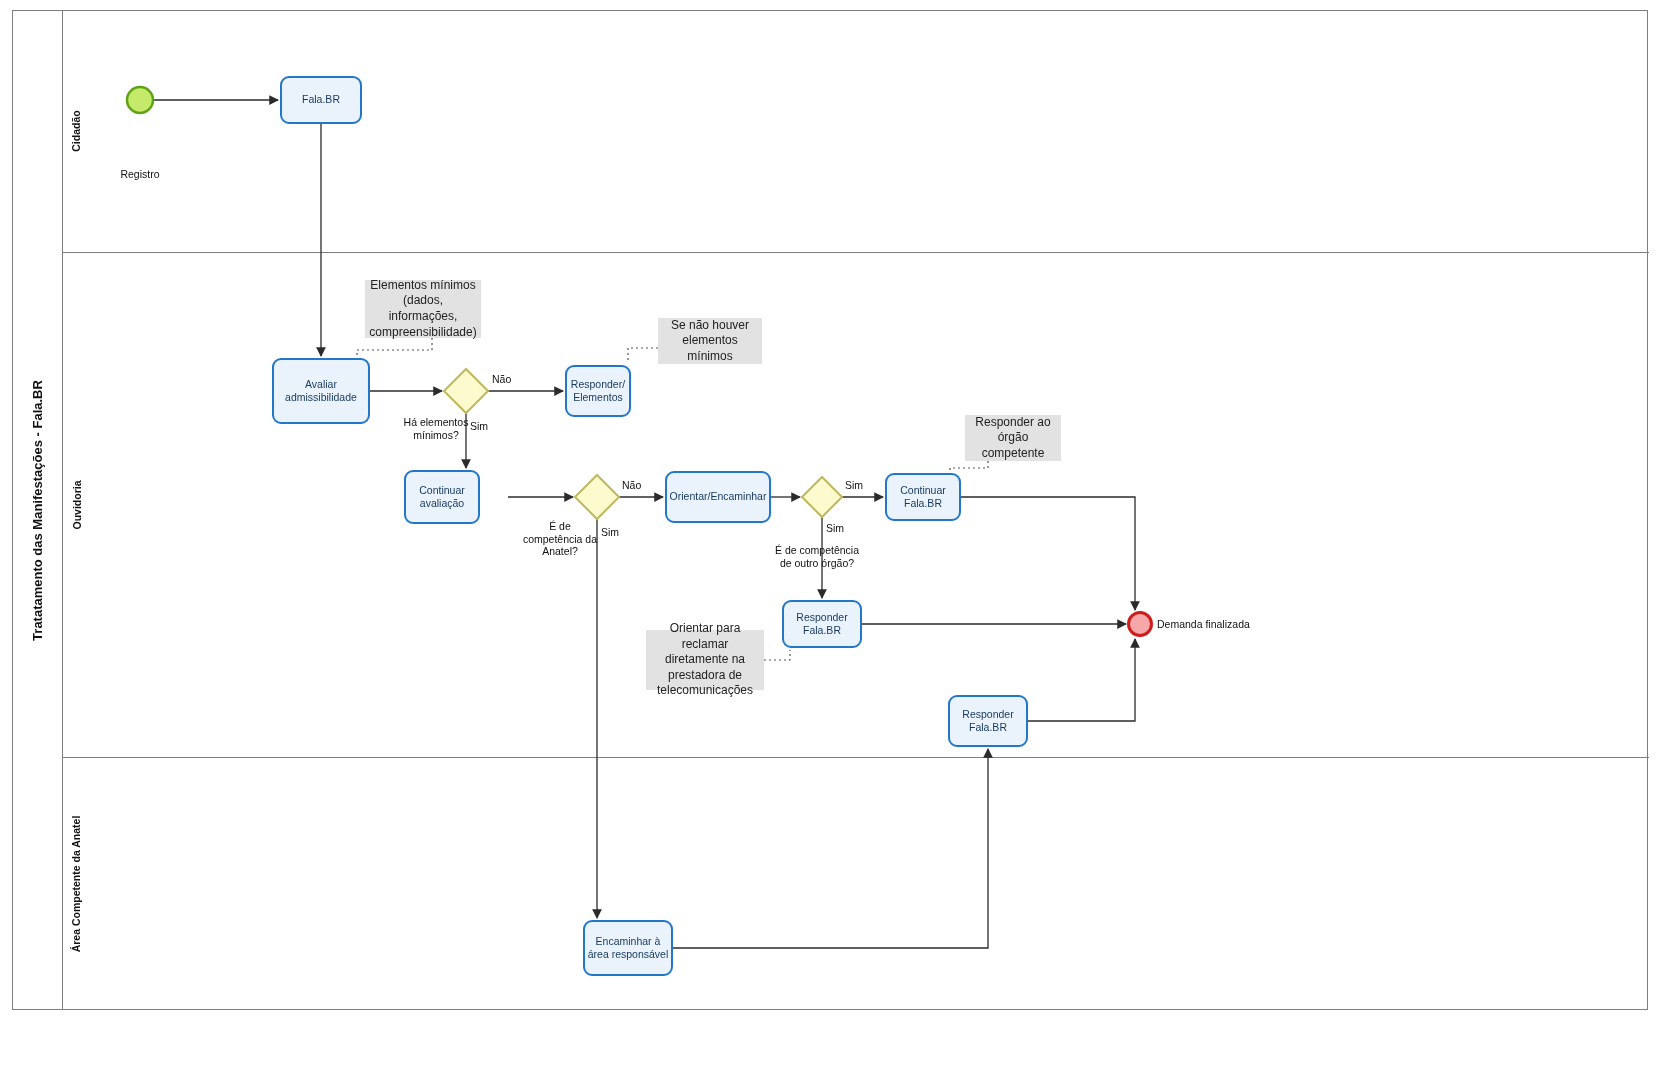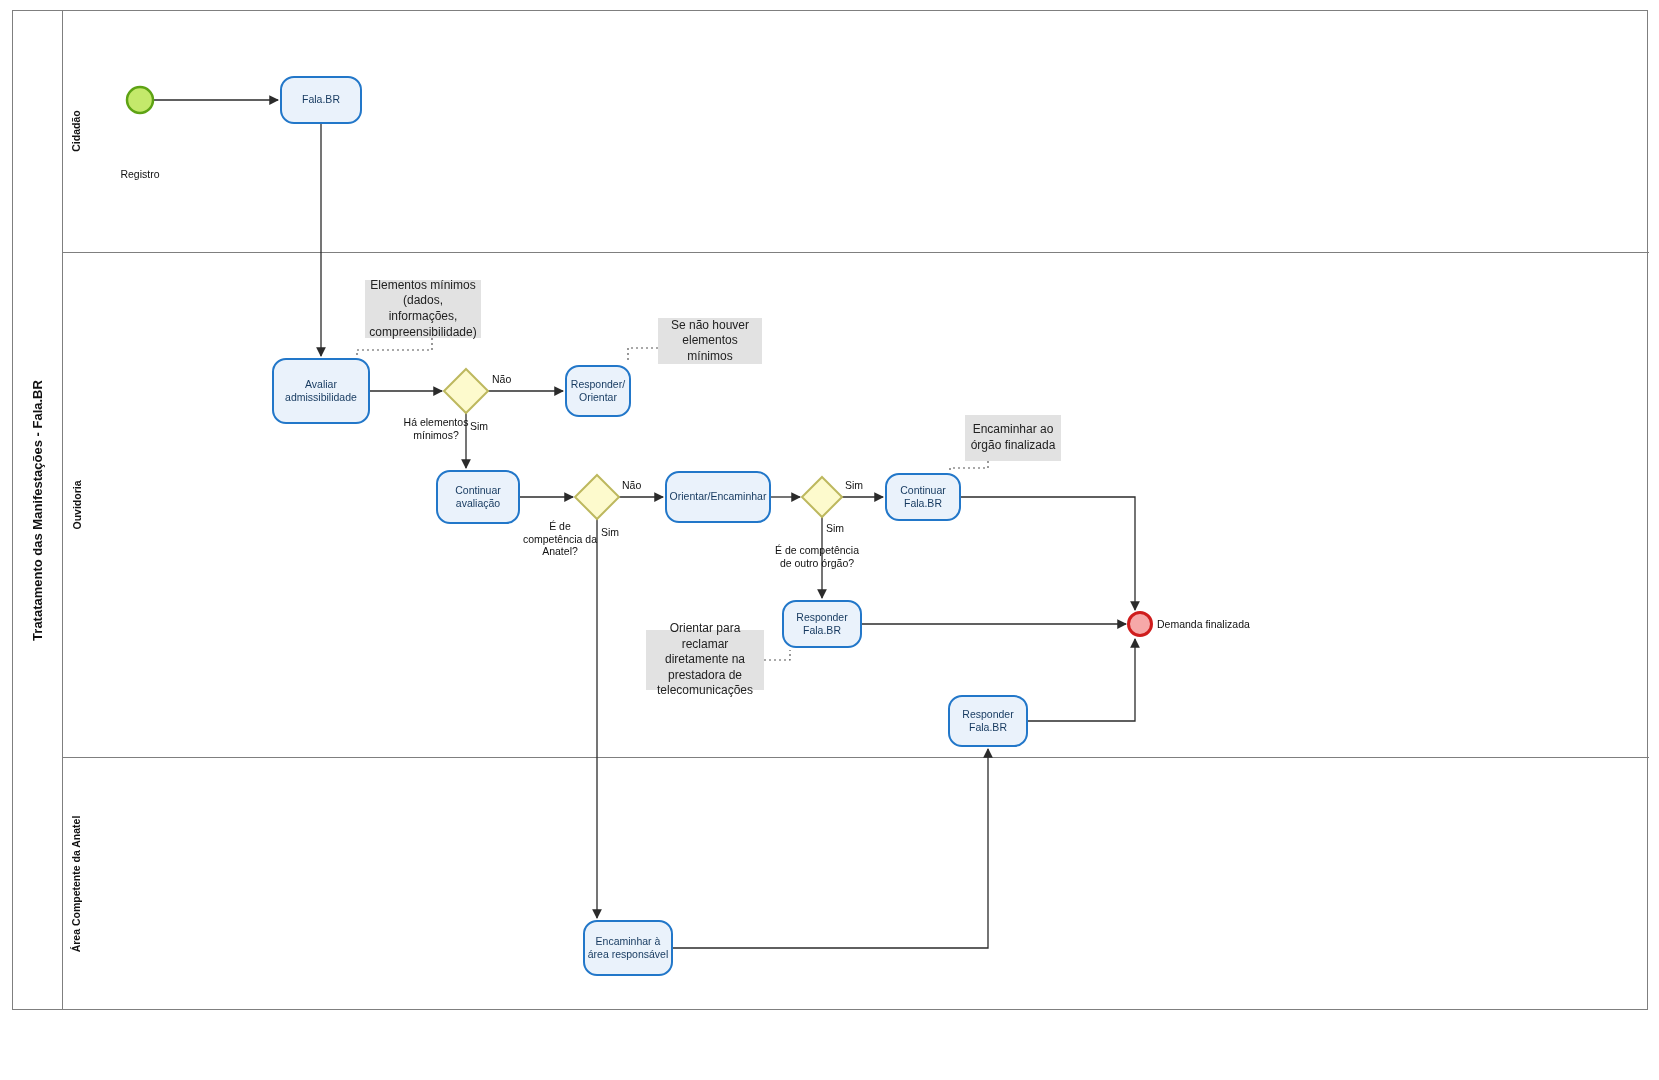--- a/index.html
+++ b/index.html
@@ -11,21 +11,21 @@
         border-left:1px solid #7f7f7f;}
   .lane-div{position:absolute;left:62px;width:1587px;height:0;border-top:1px solid #7f7f7f;}
   .vwrap{position:absolute;display:flex;align-items:center;justify-content:center;}
   .vtext{transform:rotate(-90deg);white-space:nowrap;font-weight:bold;}
   .pool-title-text{font-size:13px;}
   .lane-label-text{font-size:10.5px;}
   svg.overlay{position:absolute;left:0;top:0;pointer-events:none;}
   .task{position:absolute;display:flex;align-items:center;justify-content:center;
         text-align:center;font-size:10.5px;line-height:1.25;color:#15395f;
         background:var(--task-fill);border:2px solid var(--task-border);
-        border-radius:14px;padding:2px;box-sizing:border-box;}
+        border-radius:9px;padding:2px;box-sizing:border-box;}
   .note{position:absolute;display:flex;align-items:center;justify-content:center;
         text-align:center;font-size:12px;line-height:1.3;color:#222;
         background:var(--note-fill);padding:3px;box-sizing:border-box;}
   .elabel{position:absolute;font-size:10.5px;color:#111;white-space:nowrap;line-height:1.2;text-align:right;}
   .q{white-space:normal;text-align:center;}
 </style>
 </head>
 <body>
 
 <div class="page">
@@ -83,31 +83,31 @@
     <polygon points="466,369 488,391 466,413 444,391" style="fill:var(--gateway-fill);stroke:var(--gateway-border);stroke-width:2"></polygon>
     <polygon points="597,475 619,497 597,519 575,497" style="fill:var(--gateway-fill);stroke:var(--gateway-border);stroke-width:2"></polygon>
     <polygon points="822,477 842,497 822,517 802,497" style="fill:var(--gateway-fill);stroke:var(--gateway-border);stroke-width:2"></polygon>
 
     <circle cx="140" cy="100" r="13" style="fill:var(--start-fill);stroke:var(--start-border);stroke-width:2.5"></circle>
     <circle cx="1140" cy="624" r="11.5" style="fill:var(--end-fill);stroke:var(--end-border);stroke-width:3"></circle>
   </svg>
 
   <div class="task" style="left:280px;top:76px;width:82px;height:48px;">Fala.BR</div>
   <div class="task" style="left:272px;top:358px;width:98px;height:66px;">Avaliar admissibilidade</div>
-  <div class="task" style="left:565px;top:365px;width:66px;height:52px;">Responder/ Orientar</div>
-  <div class="task" style="left:436px;top:470px;width:84px;height:54px;">Continuar avaliação</div>
+  <div class="task" style="left:565px;top:365px;width:66px;height:52px;">Responder/ Elementos</div>
+  <div class="task" style="left:404px;top:470px;width:76px;height:54px;">Continuar avaliação</div>
   <div class="task" style="left:665px;top:471px;width:106px;height:52px;">Orientar/Encaminhar</div>
   <div class="task" style="left:885px;top:473px;width:76px;height:48px;">Continuar Fala.BR</div>
   <div class="task" style="left:782px;top:600px;width:80px;height:48px;">Responder Fala.BR</div>
   <div class="task" style="left:948px;top:695px;width:80px;height:52px;">Responder Fala.BR</div>
   <div class="task" style="left:583px;top:920px;width:90px;height:56px;">Encaminhar à área responsável</div>
 
   <div class="note" style="left:365px;top:280px;width:116px;height:58px;">Elementos  mínimos (dados, informações, compreensibilidade)</div>
   <div class="note" style="left:658px;top:318px;width:104px;height:46px;">Se não houver elementos mínimos</div>
-  <div class="note" style="left:965px;top:415px;width:96px;height:46px;">Encaminhar ao órgão finalizada</div>
+  <div class="note" style="left:965px;top:415px;width:96px;height:46px;">Responder ao órgão competente</div>
   <div class="note" style="left:646px;top:630px;width:118px;height:60px;">Orientar para reclamar diretamente na prestadora de telecomunicações</div>
 
   <div class="elabel q" style="left:106px;top:121px;width:68px;margin-top:47px;">Registro</div>
   <div class="elabel" style="left:1157px;top:618px;">Demanda finalizada</div>
 
   <div class="elabel" style="left:492px;top:373px;">Não</div>
   <div class="elabel" style="left:470px;top:420px;">Sim</div>
   <div class="elabel q" style="left:396px;top:416px;width:80px;">Há elementos mínimos?</div>
 
   <div class="elabel" style="left:622px;top:479px;">Não</div>

